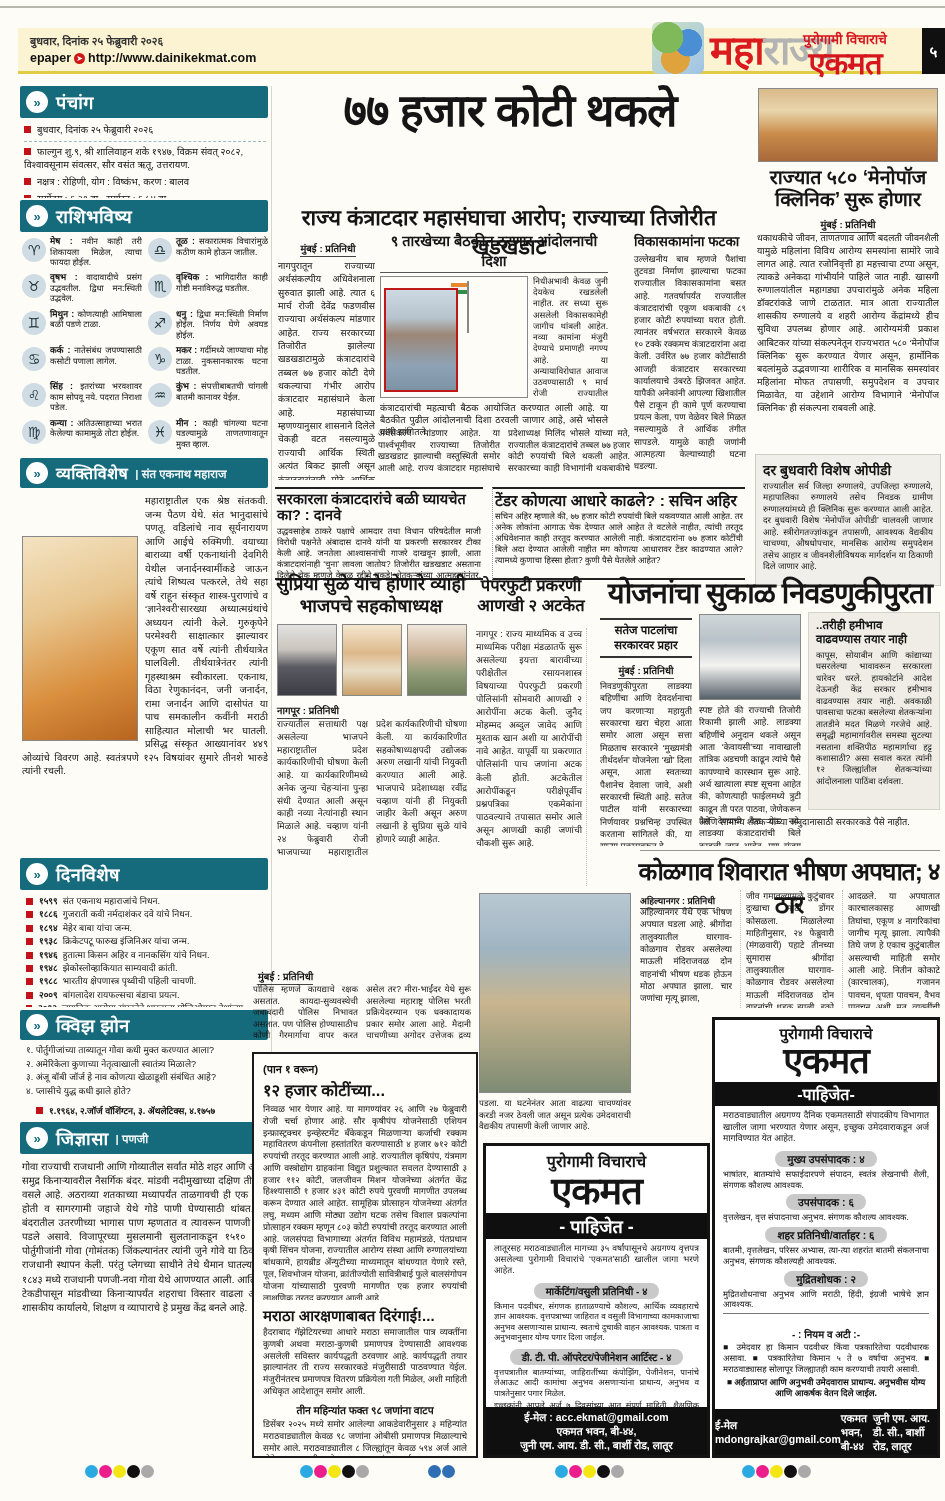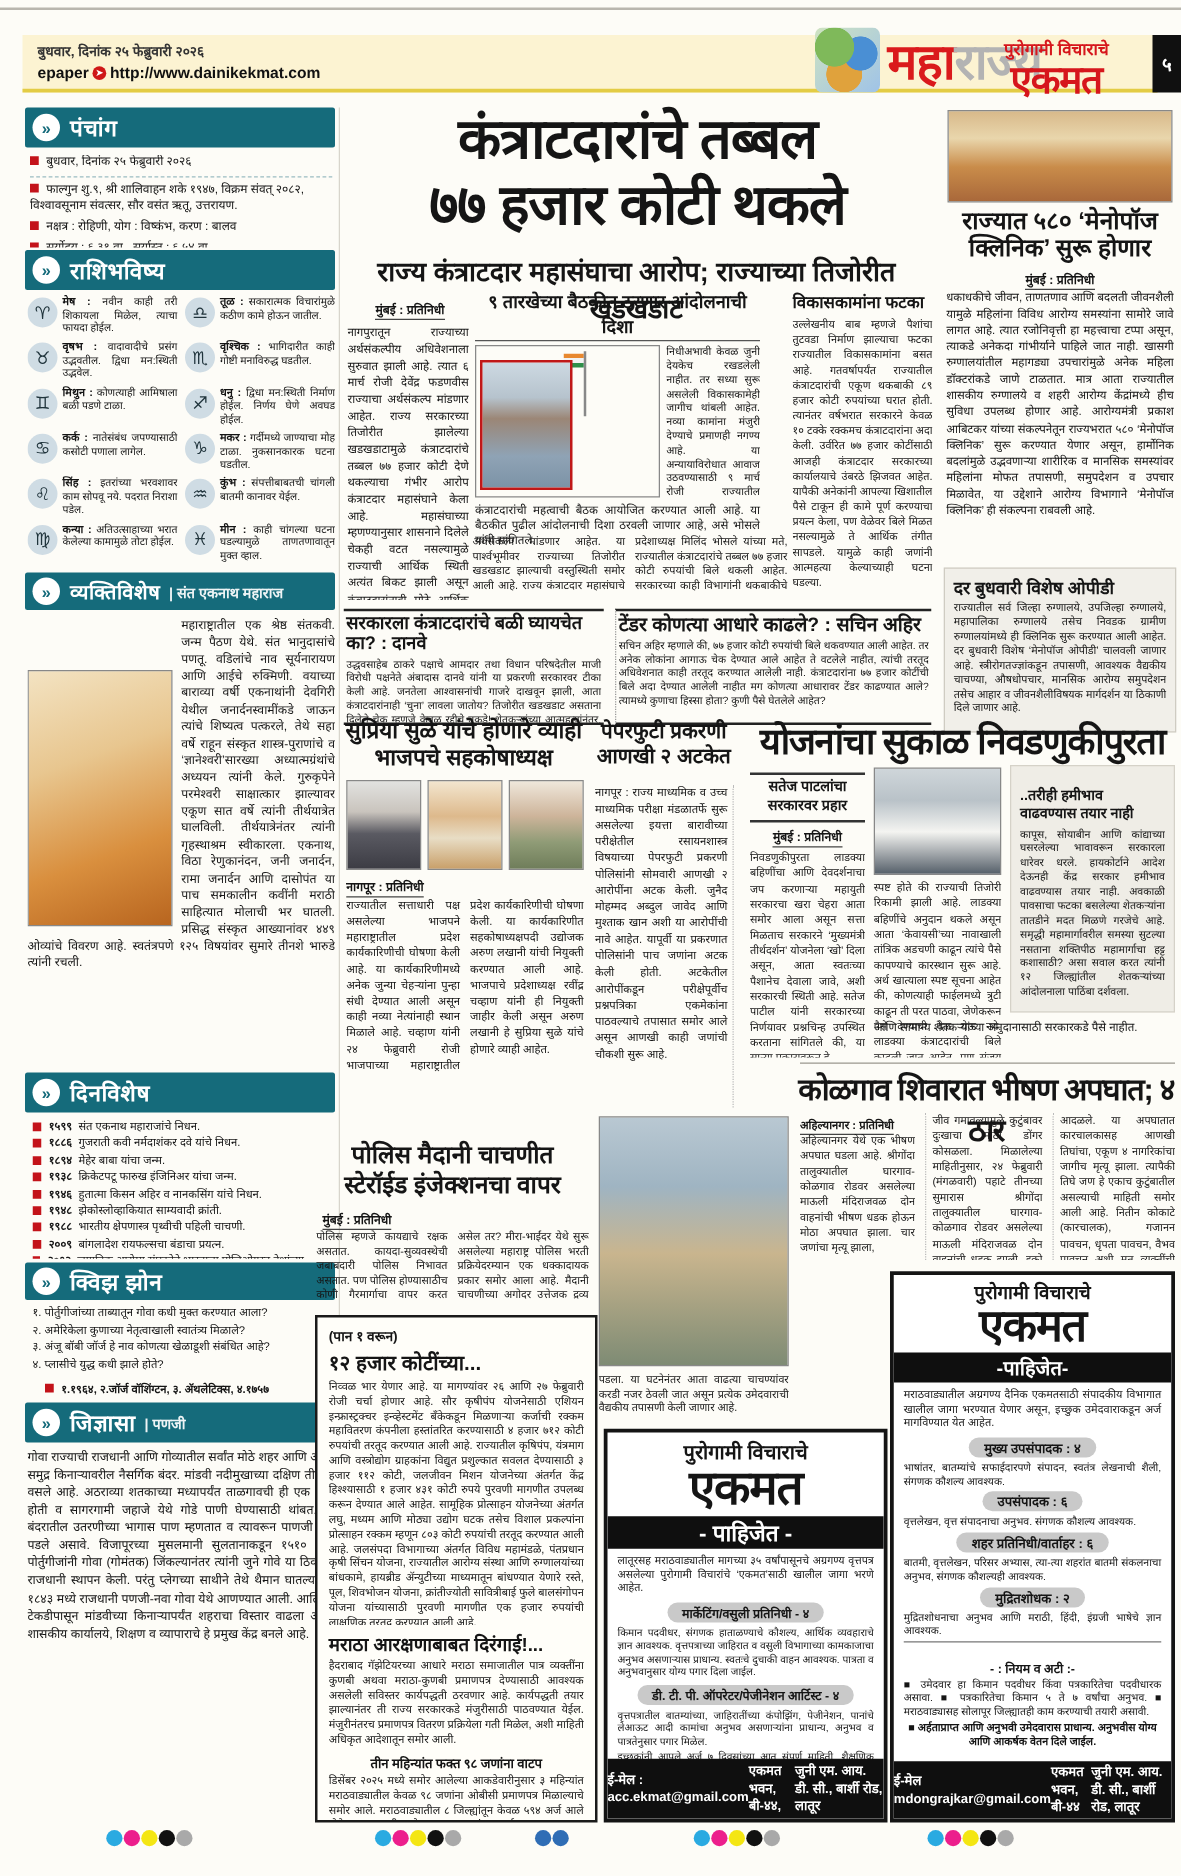--- a/index.html
+++ b/index.html
@@ -226,21 +226,20 @@
   </div>
 
   <div class="abs sechdr" style="left:20px;top:1122px;width:248px;height:32px;">
     <span class="bdg">»</span>
       <span class="ttl">जिज्ञासा</span>
       <span class="sub">| पणजी</span>
   </div>
   <div class="abs jt" style="left:22px;top:1160px;width:246px;height:296px;font-size:9.9px;line-height:1.42;">गोवा राज्याची राजधानी आणि गोव्यातील सर्वांत मोठे शहर आणि अरबी समुद्र किनाऱ्यावरील नैसर्गिक बंदर. मांडवी नदीमुखाच्या दक्षिण तीरावर वसले आहे. अठराव्या शतकाच्या मध्यापर्यंत ताळगावची ही एक वाडी होती व सागरगामी जहाजे येथे गोडे पाणी घेण्यासाठी थांबत. या बंदरातील उतरणीच्या भागास पाण म्हणतात व त्यावरून पाणजी नाव पडले असावे. विजापूरच्या मुसलमानी सुलतानाकडून १५१० मध्ये पोर्तुगीजांनी गोवा (गोमंतक) जिंकल्यानंतर त्यांनी जुने गोवे या ठिकाणी राजधानी स्थापन केली. परंतु प्लेगच्या साथीने तेथे थैमान घातल्यामुळे १८४३ मध्ये राजधानी पणजी-नवा गोवा येथे आणण्यात आली. आल्तिनो टेकडीपासून मांडवीच्या किनाऱ्यापर्यंत शहराचा विस्तार वाढला असून शासकीय कार्यालये, शिक्षण व व्यापाराचे हे प्रमुख केंद्र बनले आहे.</div>
 
   <div class="abs ctr bold" style="left:275px;top:84px;width:470px;height:114px;font-size:45px;line-height:1.18;letter-spacing:-1px;">
-    <div>कंत्राटदारांचे तब्बल</div>
       <div>७७ हजार कोटी थकले</div>
   </div>
   <div class="abs ctr bold" style="left:270px;top:202px;width:478px;font-size:21.5px;">राज्य कंत्राटदार महासंघाचा आरोप; राज्याच्या तिजोरीत खडखडाट</div>
   <div class="abs ctr" style="left:280px;top:238px;width:96px;"><span class="byline bl-u">मुंबई : प्रतिनिधी</span></div>
   <div class="abs jt" style="left:278px;top:260px;width:97px;height:220px;font-size:9.2px;line-height:1.45;">नागपुरातून राज्याच्या अर्थसंकल्पीय अधिवेशनाला सुरुवात झाली आहे. त्यात ६ मार्च रोजी देवेंद्र फडणवीस राज्याचा अर्थसंकल्प मांडणार आहेत. राज्य सरकारच्या तिजोरीत झालेल्या खडखडाटामुळे कंत्राटदारांचे तब्बल ७७ हजार कोटी देणे थकल्याचा गंभीर आरोप कंत्राटदार महासंघाने केला आहे. महासंघाच्या म्हणण्यानुसार शासनाने दिलेले चेकही वटत नसल्यामुळे राज्याची आर्थिक स्थिती अत्यंत बिकट झाली असून कंत्राटदारांनाही मोठे आर्थिक संकट आले आहे. त्वरित बिलाची रक्कम मिळाली नाही तर आंदोलनाचा इशारा कंत्राटदार संघटनेकडून देण्यात आला आहे.</div>
 
   <div class="abs" style="left:380px;top:230px;width:228px;height:194px;">
     <div class="bold ctr" style="font-size:14.5px;border-bottom:1px solid #555;padding-bottom:2px;">९ तारखेच्या बैठकीत ठरणार आंदोलनाची दिशा</div>
     <div style="position:relative;height:122px;margin-top:3px;">
       <div class="photo abs" style="left:0;top:0;width:148px;height:122px;background:linear-gradient(180deg,#aacdе8 0%,#a8cbe7 30%,#e9e9e2 55%,#cfd0c8 100%);background:linear-gradient(180deg,#a5cae8 0%,#bcd6ec 32%,#ececе4 55%,#d2d3ca 100%);">
@@ -302,39 +301,35 @@
   <div class="abs ctr bold" style="left:598px;top:572px;width:344px;font-size:29px;letter-spacing:-1px;">योजनांचा सुकाळ निवडणुकीपुरता</div>
   <div class="abs ctr bold" style="left:600px;top:618px;width:92px;font-size:11.5px;line-height:1.3;border-top:2px solid #333;border-bottom:2px solid #333;padding:3px 0;">
     <div>सतेज पाटलांचा</div>
       <div>सरकारवर प्रहार</div>
   </div>
   <div class="abs ctr" style="left:600px;top:660px;width:92px;"><span class="byline bl-u">मुंबई : प्रतिनिधी</span></div>
   <div class="abs jt" style="left:600px;top:680px;width:92px;height:166px;font-size:8.7px;line-height:1.42;">निवडणुकीपुरता लाडक्या बहिणींचा आणि देवदर्शनाचा जप करणाऱ्या महायुती सरकारचा खरा चेहरा आता समोर आला असून सत्ता मिळताच सरकारने ‘मुख्यमंत्री तीर्थदर्शन’ योजनेला ‘खो’ दिला असून, आता स्वतःच्या पैशानेच देवाला जावे, अशी सरकारची स्थिती आहे. सतेज पाटील यांनी सरकारच्या निर्णयावर प्रश्नचिन्ह उपस्थित करताना सांगितले की, या साऱ्या प्रकारावरून हे</div>
   <div class="photo abs" style="left:699px;top:614px;width:102px;height:86px;background:linear-gradient(180deg,#cfd6da 0%,#b9c2c8 30%,#f2f2f0 55%,#6d7population 100%);background:linear-gradient(180deg,#cfd6da 0%,#b9c2c8 30%,#f4f4f1 60%,#56606a 100%);"></div>
   <div class="abs jt" style="left:699px;top:704px;width:102px;height:142px;font-size:8.7px;line-height:1.42;">स्पष्ट होते की राज्याची तिजोरी रिकामी झाली आहे. लाडक्या बहिणींचे अनुदान थकले असून आता ‘केवायसी’च्या नावाखाली तांत्रिक अडचणी काढून त्यांचे पैसे कापण्याचे कारस्थान सुरू आहे. अर्थ खात्याला स्पष्ट सूचना आहेत की, कोणत्याही फाईलमध्ये त्रुटी काढून ती परत पाठवा, जेणेकरून पैसे देण्याची वेळ येऊ नये. लाडक्या कंत्राटदारांची बिले काढली जात आहेत, पण संजय गांधी निराधार योजना</div>
   <div class="abs" style="left:808px;top:612px;width:132px;height:198px;background:#efede6;border:1px solid #d5d2c8;padding:5px 7px;overflow:hidden;">
-    <div class="bold" style="font-size:11.5px;line-height:1.25;margin-bottom:3px;margin-top:12px;">
+    <div class="bold" style="font-size:11.5px;line-height:1.25;margin-bottom:3px;">
       <div>..तरीही हमीभाव</div>
         <div>वाढवण्यास तयार नाही</div>
     </div>
     <div class="jt" style="font-size:8.5px;line-height:1.35;">कापूस, सोयाबीन आणि कांद्याच्या घसरलेल्या भावावरून सरकारला धारेवर धरले. हायकोर्टाने आदेश देऊनही केंद्र सरकार हमीभाव वाढवण्यास तयार नाही. अवकाळी पावसाचा फटका बसलेल्या शेतकऱ्यांना तातडीने मदत मिळणे गरजेचे आहे. समृद्धी महामार्गावरील समस्या सुटल्या नसताना शक्तिपीठ महामार्गाचा हट्ट कशासाठी? असा सवाल करत त्यांनी १२ जिल्ह्यांतील शेतकऱ्यांच्या आंदोलनाला पाठिंबा दर्शवला.</div>
   </div>
   <div class="abs jt" style="left:699px;top:816px;width:241px;height:26px;font-size:9.2px;line-height:1.35;">आणि सामान्य शेतकऱ्यांच्या अनुदानासाठी सरकारकडे पैसे नाहीत.</div>
 
   <div class="abs gline" style="left:640px;top:850px;width: 300px;height:1px;"></div>
   <div class="abs ctr bold" style="left:636px;top:854px;width:306px;font-size:24.5px;letter-spacing:-1px;">कोळगाव शिवारात भीषण अपघात; ४ ठार</div>
   <div class="abs" style="left:640px;top:890px;"><span class="byline bl-u" style="font-size:9px;">अहिल्यानगर : प्रतिनिधी</span></div>
   <div class="abs jt" style="left:640px;top:906px;width:92px;height:100px;font-size:8.7px;line-height:1.42;">अहिल्यानगर येथे एक भीषण अपघात घडला आहे. श्रीगोंदा तालुक्यातील घारगाव-कोळगाव रोडवर असलेल्या माऊली मंदिराजवळ दोन वाहनांची भीषण धडक होऊन मोठा अपघात झाला. चार जणांचा मृत्यू झाला,</div>
   <div class="abs jt" style="left:740px;top:890px;width:94px;height:118px;font-size:8.7px;line-height:1.42;border-left:1px dotted #bbb;padding-left:5px;">जीव गमावल्यामुळे कुटुंबावर दुःखाचा मोठा डोंगर कोसळला. मिळालेल्या माहितीनुसार, २४ फेब्रुवारी (मंगळवारी) पहाटे तीनच्या सुमारास श्रीगोंदा तालुक्यातील घारगाव-कोळगाव रोडवर असलेल्या माऊली मंदिराजवळ दोन वाहनांची धडक झाली. इको कार आणि ट्रक एकमेकांवर प्रचंड वेगाने</div>
   <div class="abs jt" style="left:842px;top:890px;width:98px;height:118px;font-size:8.7px;line-height:1.42;border-left:1px dotted #bbb;padding-left:5px;">आदळले. या अपघातात कारचालकासह आणखी तिघांचा, एकूण ४ नागरिकांचा जागीच मृत्यू झाला. त्यापैकी तिघे जण हे एकाच कुटुंबातील असल्याची माहिती समोर आली आहे. नितीन कोकाटे (कारचालक), गजानन पावचन, धृपता पावचन, वैभव पावचन अशी मृत व्यक्तींची नावे आहेत.</div>
 
-  <div class="abs ctr bold" style="left:253px;top:912px;width:218px;font-size:19.5px;line-height:1.25;">
-    <div>पोलिस मैदानी चाचणीत</div>
-      <div>स्टेरॉईड इंजेक्शनचा वापर</div>
-  </div>
   <div class="abs" style="left:258px;top:966px;"><span class="byline bl-u">मुंबई : प्रतिनिधी</span></div>
   <div class="abs jt" style="left:253px;top:984px;width:218px;height:62px;column-count:2;column-gap:8px;font-size:8.6px;line-height:1.35;">पोलिस म्हणजे कायद्याचे रक्षक असतात. कायदा-सुव्यवस्थेची जबाबदारी पोलिस निभावत असतात. पण पोलिस होण्यासाठीच कोणी गैरमार्गाचा वापर करत असेल तर? मीरा-भाईंदर येथे सुरू असलेल्या महाराष्ट्र पोलिस भरती प्रक्रियेदरम्यान एक धक्कादायक प्रकार समोर आला आहे. मैदानी चाचणीच्या अगोदर उत्तेजक द्रव्य (स्टेरॉईड) इंजेक्शन घेणारा एक उमेदवार पोलिसांच्या नजरेला</div>
   <div class="photo abs" style="left:479px;top:893px;width:152px;height:200px;background:linear-gradient(180deg,#b9c8d2 0%,#9fb4c2 28%,#c9b58e 55%,#7e8b74 100%);"></div>
   <div class="abs jt" style="left:479px;top:1098px;width:152px;height:42px;font-size:8.6px;line-height:1.35;">पडला. या घटनेनंतर आता वाढत्या चाचण्यांवर करडी नजर ठेवली जात असून प्रत्येक उमेदवाराची वैद्यकीय तपासणी केली जाणार आहे.</div>
 
   <div class="abs" style="left:252px;top:1052px;width:226px;height:406px;border:2px solid #1a1a1a;padding:7px 9px;overflow:hidden;background:#fffef9;">
     <div class="bold" style="font-size:11px;">(पान १ वरून)</div>
     <div class="bold" style="font-size:16.5px;margin:2px 0 3px;">१२ हजार कोटींच्या...</div>
     <div class="jt" style="font-size:8.8px;line-height:1.34;height:196px;">निव्वळ भार येणार आहे. या मागण्यांवर २६ आणि २७ फेब्रुवारी रोजी चर्चा होणार आहे. सौर कृषीपंप योजनेसाठी एशियन इन्फ्रास्ट्रक्चर इन्व्हेस्टमेंट बँकेकडून मिळणाऱ्या कर्जाची रक्कम महावितरण कंपनीला हस्तांतरित करण्यासाठी ४ हजार ७१२ कोटी रुपयांची तरतूद करण्यात आली आहे. राज्यातील कृषिपंप, यंत्रमाग आणि वस्त्रोद्योग ग्राहकांना विद्युत प्रशुल्कात सवलत देण्यासाठी ३ हजार ११२ कोटी, जलजीवन मिशन योजनेच्या अंतर्गत केंद्र हिश्श्यासाठी १ हजार ४३१ कोटी रुपये पुरवणी मागणीत उपलब्ध करून देण्यात आले आहेत. सामूहिक प्रोत्साहन योजनेच्या अंतर्गत लघु, मध्यम आणि मोठ्या उद्योग घटक तसेच विशाल प्रकल्पांना प्रोत्साहन रक्कम म्हणून ८०३ कोटी रुपयांची तरतूद करण्यात आली आहे. जलसंपदा विभागाच्या अंतर्गत विविध महामंडळे, पंतप्रधान कृषी सिंचन योजना, राज्यातील आरोग्य संस्था आणि रुग्णालयांच्या बांधकामे, हायब्रीड ॲन्युटीच्या माध्यमातून बांधण्यात येणारे रस्ते, पूल, शिवभोजन योजना, क्रांतीज्योती सावित्रीबाई फुले बालसंगोपन योजना यांच्यासाठी पुरवणी मागणीत एक हजार रुपयांची लाक्षणिक तरतूद करण्यात आली आहे.</div>
     <div class="bold" style="font-size:15px;margin:5px 0 2px;">मराठा आरक्षणाबाबत दिरंगाई!...</div>
@@ -346,21 +341,21 @@
   <div class="abs adbox" style="left:483px;top:1143px;width:227px;height:315px;">
     <div class="ctr bold" style="font-size:16px;margin-top:4px;">पुरोगामी विचाराचे</div>
     <div class="ctr bold" style="font-size:38px;line-height:1;letter-spacing:-1px;">एकमत</div>
     <div class="blackbar" style="height:26px;font-size:18px;margin-top:3px;">- पाहिजेत -</div>
     <div class="jt" style="font-size:8.6px;line-height:1.3;padding:4px 8px 2px;">लातूरसह मराठवाड्यातील मागच्या ३५ वर्षांपासूनचे अग्रगण्य वृत्तपत्र असलेल्या पुरोगामी विचारांचे ‘एकमत’साठी खालील जागा भरणे आहेत.</div>
     <div class="ctr" style="margin:2px 0;"><span class="pill" style="font-size:10px;">मार्केटिंग/वसुली प्रतिनिधी - ४</span></div>
     <div class="jt" style="font-size:8.2px;line-height:1.28;padding:1px 8px;">किमान पदवीधर, संगणक हाताळण्याचे कौशल्य, आर्थिक व्यवहाराचे ज्ञान आवश्यक. वृत्तपत्राच्या जाहिरात व वसुली विभागाच्या कामकाजाचा अनुभव असणाऱ्यास प्राधान्य. स्वतःचे दुचाकी वाहन आवश्यक. पात्रता व अनुभवानुसार योग्य पगार दिला जाईल.</div>
     <div class="ctr" style="margin:2px 0;"><span class="pill" style="font-size:10px;">डी. टी. पी. ऑपरेटर/पेजीनेशन आर्टिस्ट - ४</span></div>
     <div class="jt" style="font-size:8.2px;line-height:1.28;padding:1px 8px;">वृत्तपत्रातील बातम्यांच्या, जाहिरातींच्या कंपोझिंग, पेजीनेशन, पानांचे लेआऊट आदी कामांचा अनुभव असणाऱ्यांना प्राधान्य, अनुभव व पात्रतेनुसार पगार मिळेल.</div>
     <div class="jt" style="font-size:8.2px;line-height:1.28;padding:1px 8px;">इच्छुकांनी आपले अर्ज ७ दिवसांच्या आत संपूर्ण माहिती, शैक्षणिक पात्रता, अनुभवाची माहिती यासह प्रत्यक्ष अथवा ई-मेलवर पाठवावेत.</div>
-    <div class="blackbar" style="position:absolute;left:0;bottom:0;width:100%;height:48px;flex-direction:row;font-size:10.5px;line-height:1.35;">
+    <div class="blackbar" style="position:absolute;left:0;bottom:0;width:100%;height:48px;flex-direction:column;font-size:10.5px;line-height:1.35;">
       <div>ई-मेल : acc.ekmat@gmail.com</div>
       <div>एकमत भवन, बी-४४,</div>
       <div>जुनी एम. आय. डी. सी., बार्शी रोड, लातूर</div>
     </div>
   </div>
 
   <div class="abs adbox" style="left:712px;top:1017px;width:228px;height:441px;">
     <div class="ctr bold" style="font-size:15px;margin-top:3px;">पुरोगामी विचाराचे</div>
     <div class="ctr bold" style="font-size:36px;line-height:1;letter-spacing:-1px;">एकमत</div>
     <div class="blackbar" style="height:24px;font-size:16px;margin-top:3px;">-पाहिजेत-</div>

